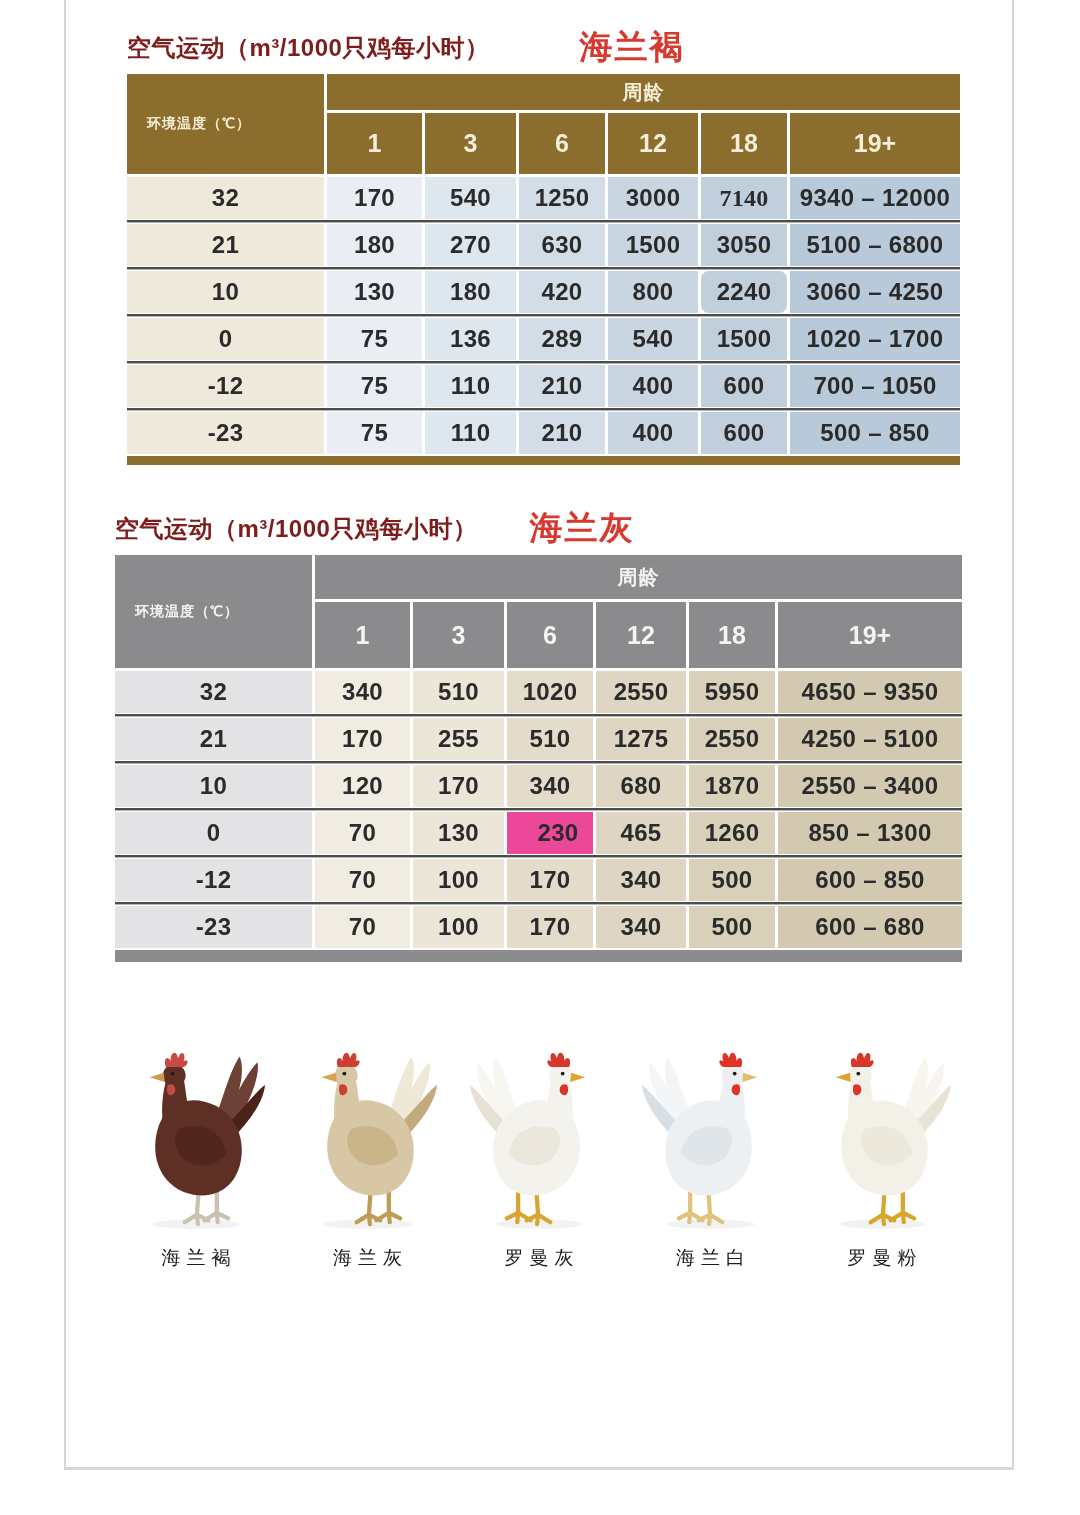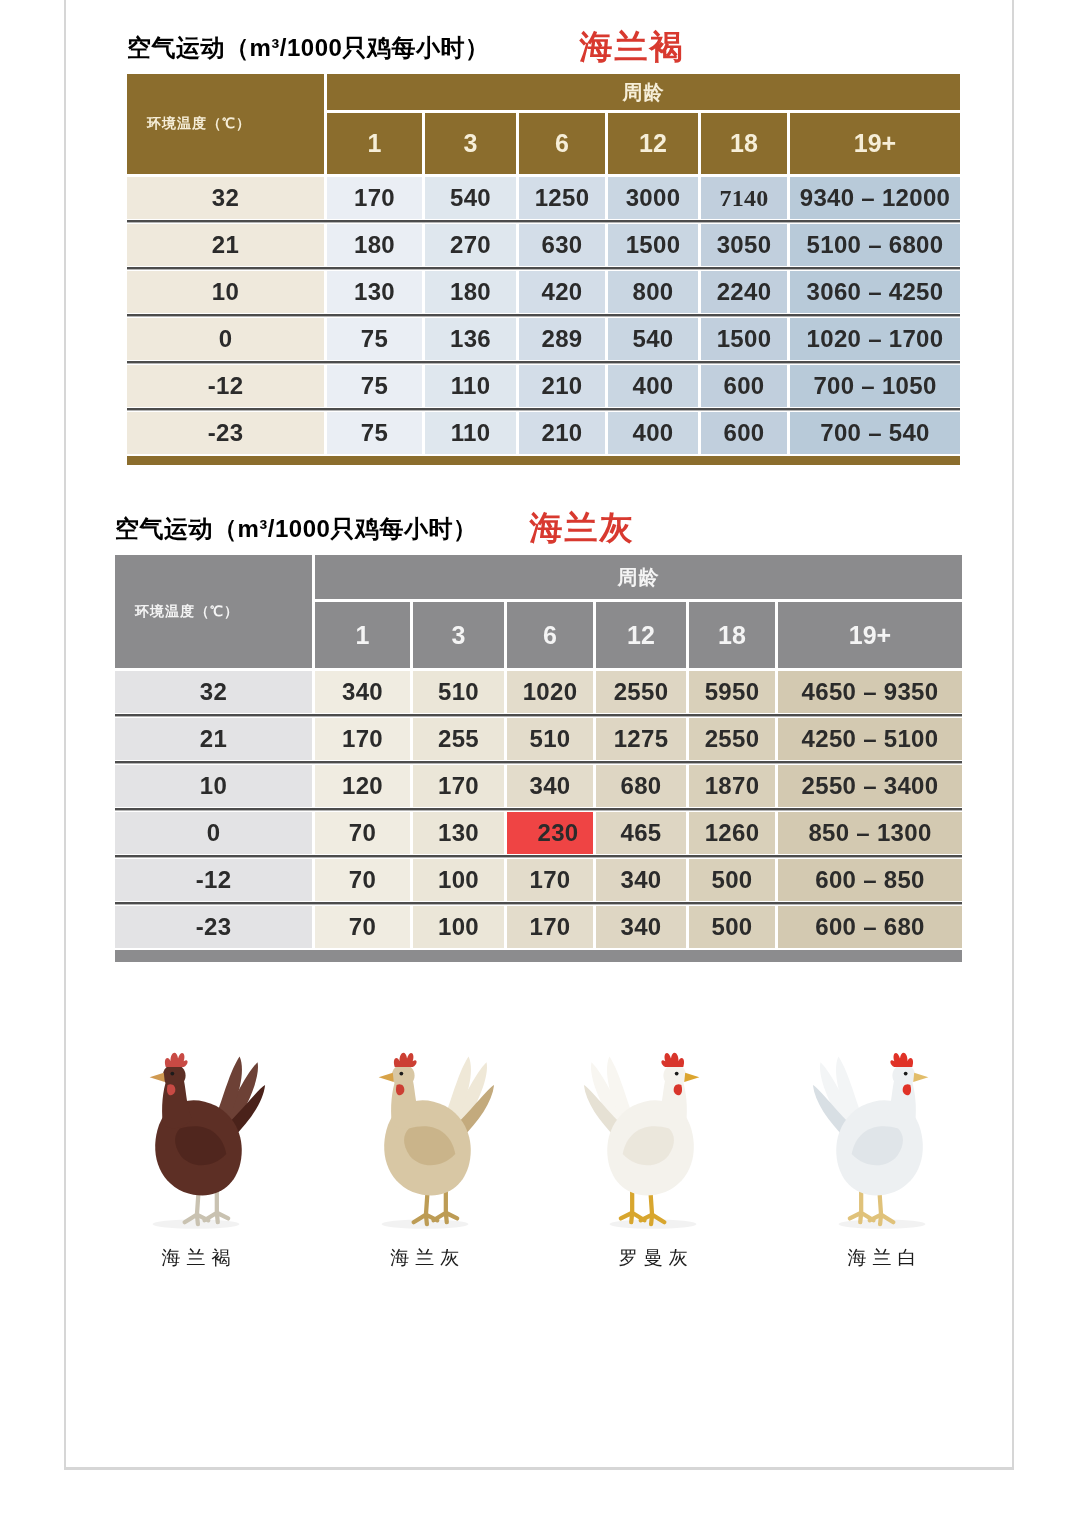--- a/index.html
+++ b/index.html
@@ -8,21 +8,21 @@
 
   .sheet {
     position:absolute; left:64px; top:0; width:950px; height:1470px;
     background:#ffffff;
     border-left:2px solid #d6d6d6; border-right:2px solid #d6d6d6;
     border-bottom:3px solid #d6d6d6;
   }
 
   
   .title-line { display:flex; align-items:flex-end; white-space:nowrap; }
-  .tbl-title  { font-size:24px; font-weight:700; color:#000000; letter-spacing:0.5px;margin-top:12px; }
+  .tbl-title  { font-size:24px; font-weight:700; color:#7f1d1d; letter-spacing:0.5px;margin-top:12px; }
   .breed-red  { font-size:33px; font-weight:700; color:#d8392f; line-height:1;
                 font-family:"Liberation Serif", serif; letter-spacing:2px; }
   #title-0 { margin:20px 0 10px 61px; }
   #title-0 .breed-red { margin-left:90px; }
   #title-1 { margin:36px 0 10px 49px; }
   #title-1 .breed-red { margin-left:52px; }
 
   
   .tbl { background:#ffffff; }
   #table-0 { margin-left:61px; width:833px; }
@@ -97,21 +97,21 @@
         <div class="cell valc" style="background: rgb(193, 207, 221);">3050</div>
         <div class="cell valc" style="background: rgb(184, 202, 217);">5100 – 6800</div>
       </div>
       <div class="sep"></div>
       <div class="trow">
         <div class="cell tempc" style="background: rgb(239, 233, 220);">10</div>
         <div class="cell valc" style="background: rgb(234, 238, 244);">130</div>
         <div class="cell valc" style="background: rgb(223, 231, 238);">180</div>
         <div class="cell valc" style="background: rgb(211, 221, 232);">420</div>
         <div class="cell valc" style="background: rgb(201, 214, 226);">800</div>
-        <div class="cell valc" style="background: rgb(193, 207, 221);">2240</div>
+        <div class="cell valc" style="background: rgb(193, 207, 221); border-radius: 8px;">2240</div>
         <div class="cell valc" style="background: rgb(184, 202, 217);">3060 – 4250</div>
       </div>
       <div class="sep"></div>
       <div class="trow">
         <div class="cell tempc" style="background: rgb(239, 233, 220);">0</div>
         <div class="cell valc" style="background: rgb(234, 238, 244);">75</div>
         <div class="cell valc" style="background: rgb(223, 231, 238);">136</div>
         <div class="cell valc" style="background: rgb(211, 221, 232);">289</div>
         <div class="cell valc" style="background: rgb(201, 214, 226);">540</div>
         <div class="cell valc" style="background: rgb(193, 207, 221);">1500</div>
@@ -128,21 +128,21 @@
         <div class="cell valc" style="background: rgb(184, 202, 217);">700 – 1050</div>
       </div>
       <div class="sep"></div>
       <div class="trow">
         <div class="cell tempc" style="background: rgb(239, 233, 220);">-23</div>
         <div class="cell valc" style="background: rgb(234, 238, 244);">75</div>
         <div class="cell valc" style="background: rgb(223, 231, 238);">110</div>
         <div class="cell valc" style="background: rgb(211, 221, 232);">210</div>
         <div class="cell valc" style="background: rgb(201, 214, 226);">400</div>
         <div class="cell valc" style="background: rgb(193, 207, 221);">600</div>
-        <div class="cell valc" style="background: rgb(184, 202, 217);">700 – 540</div>
+        <div class="cell valc" style="background: rgb(184, 202, 217);">500 – 850</div>
       </div>
       <div class="bbar" style="background: rgb(139, 109, 45);"></div>
     </div>
 
   <div class="title-line" id="title-1">
     <span class="tbl-title">空气运动（m³/1000只鸡每小时）</span>
     <span class="breed-red">海兰灰</span>
   </div>
   <div class="tbl" id="table-1">
       <div class="thead">
@@ -182,21 +182,21 @@
         <div class="cell valc" style="background: rgb(227, 220, 203);">340</div>
         <div class="cell valc" style="background: rgb(222, 214, 195);">680</div>
         <div class="cell valc" style="background: rgb(217, 208, 186);">1870</div>
         <div class="cell valc" style="background: rgb(211, 201, 177);">2550 – 3400</div>
       </div>
       <div class="sep"></div>
       <div class="trow">
         <div class="cell tempc" style="background: rgb(227, 227, 229);">0</div>
         <div class="cell valc" style="background: rgb(240, 236, 225);">70</div>
         <div class="cell valc" style="background: rgb(235, 230, 216);">130</div>
-        <div class="cell valc" style="background: #ef4444; padding-left: 16px;">230</div>
+        <div class="cell valc" style="background: #ec4899; padding-left: 16px;">230</div>
         <div class="cell valc" style="background: rgb(222, 214, 195);">465</div>
         <div class="cell valc" style="background: rgb(217, 208, 186);">1260</div>
         <div class="cell valc" style="background: rgb(211, 201, 177);">850 – 1300</div>
       </div>
       <div class="sep"></div>
       <div class="trow">
         <div class="cell tempc" style="background: rgb(227, 227, 229);">-12</div>
         <div class="cell valc" style="background: rgb(240, 236, 225);">70</div>
         <div class="cell valc" style="background: rgb(235, 230, 216);">100</div>
         <div class="cell valc" style="background: rgb(227, 220, 203);">170</div>
@@ -295,15 +295,36 @@
             <path d="M40,92 C38,72 40,56 44,44 C48,33 59,33 62,44 C65,58 65,74 71,86 C62,97 48,98 40,92 Z" fill="#edf0f2"></path>
             <circle cx="52" cy="40" r="12" fill="#edf0f2"></circle>
             <path d="M43,31 C40,21 46,19 48,25 C48,14 55,13 56,22 C59,12 65,16 62,25 C67,21 68,28 62,31 Z" fill="#e03227"></path>
             <path d="M41,37 L26,42 L42,47 Z" fill="#e2bd6a"></path>
             <path d="M45,50 C42,62 50,64 53,57 C54,51 50,48 45,50 Z" fill="#e03227"></path>
             <circle cx="50" cy="38" r="2" fill="#1b1b1b"></circle>
           </g>
         </svg>
         <div class="breed-label">海兰白</div>
       </div>
+      <div class="breed-fig">
+        <svg viewBox="0 0 150 210" xmlns="http://www.w3.org/2000/svg">
+          <g>
+            <ellipse cx="75" cy="197" rx="46" ry="5" fill="#000" opacity="0.05"></ellipse>
+            <path d="M100,90 C120,58 128,38 140,26 C143,40 132,70 112,98 Z" fill="#f7f5ee"></path>
+            <path d="M104,96 C128,72 141,54 148,50 C146,68 132,88 113,107 Z" fill="#e8e3d4"></path>
+            <path d="M96,84 C107,52 112,34 121,20 C128,35 120,66 105,94 Z" fill="#f7f5ee"></path>
+            <path d="M78,158 L76,187 M76,187 L63,195 M76,187 L77,197 M76,187 L88,193" stroke="#d8a62e" stroke-width="4.5" stroke-linecap="round" fill="none"></path>
+            <path d="M97,154 L97,185 M97,185 L84,193 M97,185 L98,195 M97,185 L109,191" stroke="#d8a62e" stroke-width="4.5" stroke-linecap="round" fill="none"></path>
+            <path d="M36,92 C26,120 34,151 62,163 C92,174 116,160 122,132 C127,108 118,84 96,72 C72,60 46,66 36,92 Z" fill="#f3f0e7"></path>
+            <path d="M58,96 C84,88 103,100 107,123 C92,139 70,138 59,125 C50,112 52,102 58,96 Z" fill="#e8e3d4" opacity="0.65"></path>
+            <path d="M40,92 C38,72 40,56 44,44 C48,33 59,33 62,44 C65,58 65,74 71,86 C62,97 48,98 40,92 Z" fill="#f3f0e7"></path>
+            <circle cx="52" cy="40" r="12" fill="#f3f0e7"></circle>
+            <path d="M43,31 C40,21 46,19 48,25 C48,14 55,13 56,22 C59,12 65,16 62,25 C67,21 68,28 62,31 Z" fill="#d8352b"></path>
+            <path d="M41,37 L26,42 L42,47 Z" fill="#dca52f"></path>
+            <path d="M45,50 C42,62 50,64 53,57 C54,51 50,48 45,50 Z" fill="#d8352b"></path>
+            <circle cx="50" cy="38" r="2" fill="#1b1b1b"></circle>
+          </g>
+        </svg>
+        <div class="breed-label">罗曼粉</div>
+      </div>
     </div>
 
 </div>
 
 </body></html>

